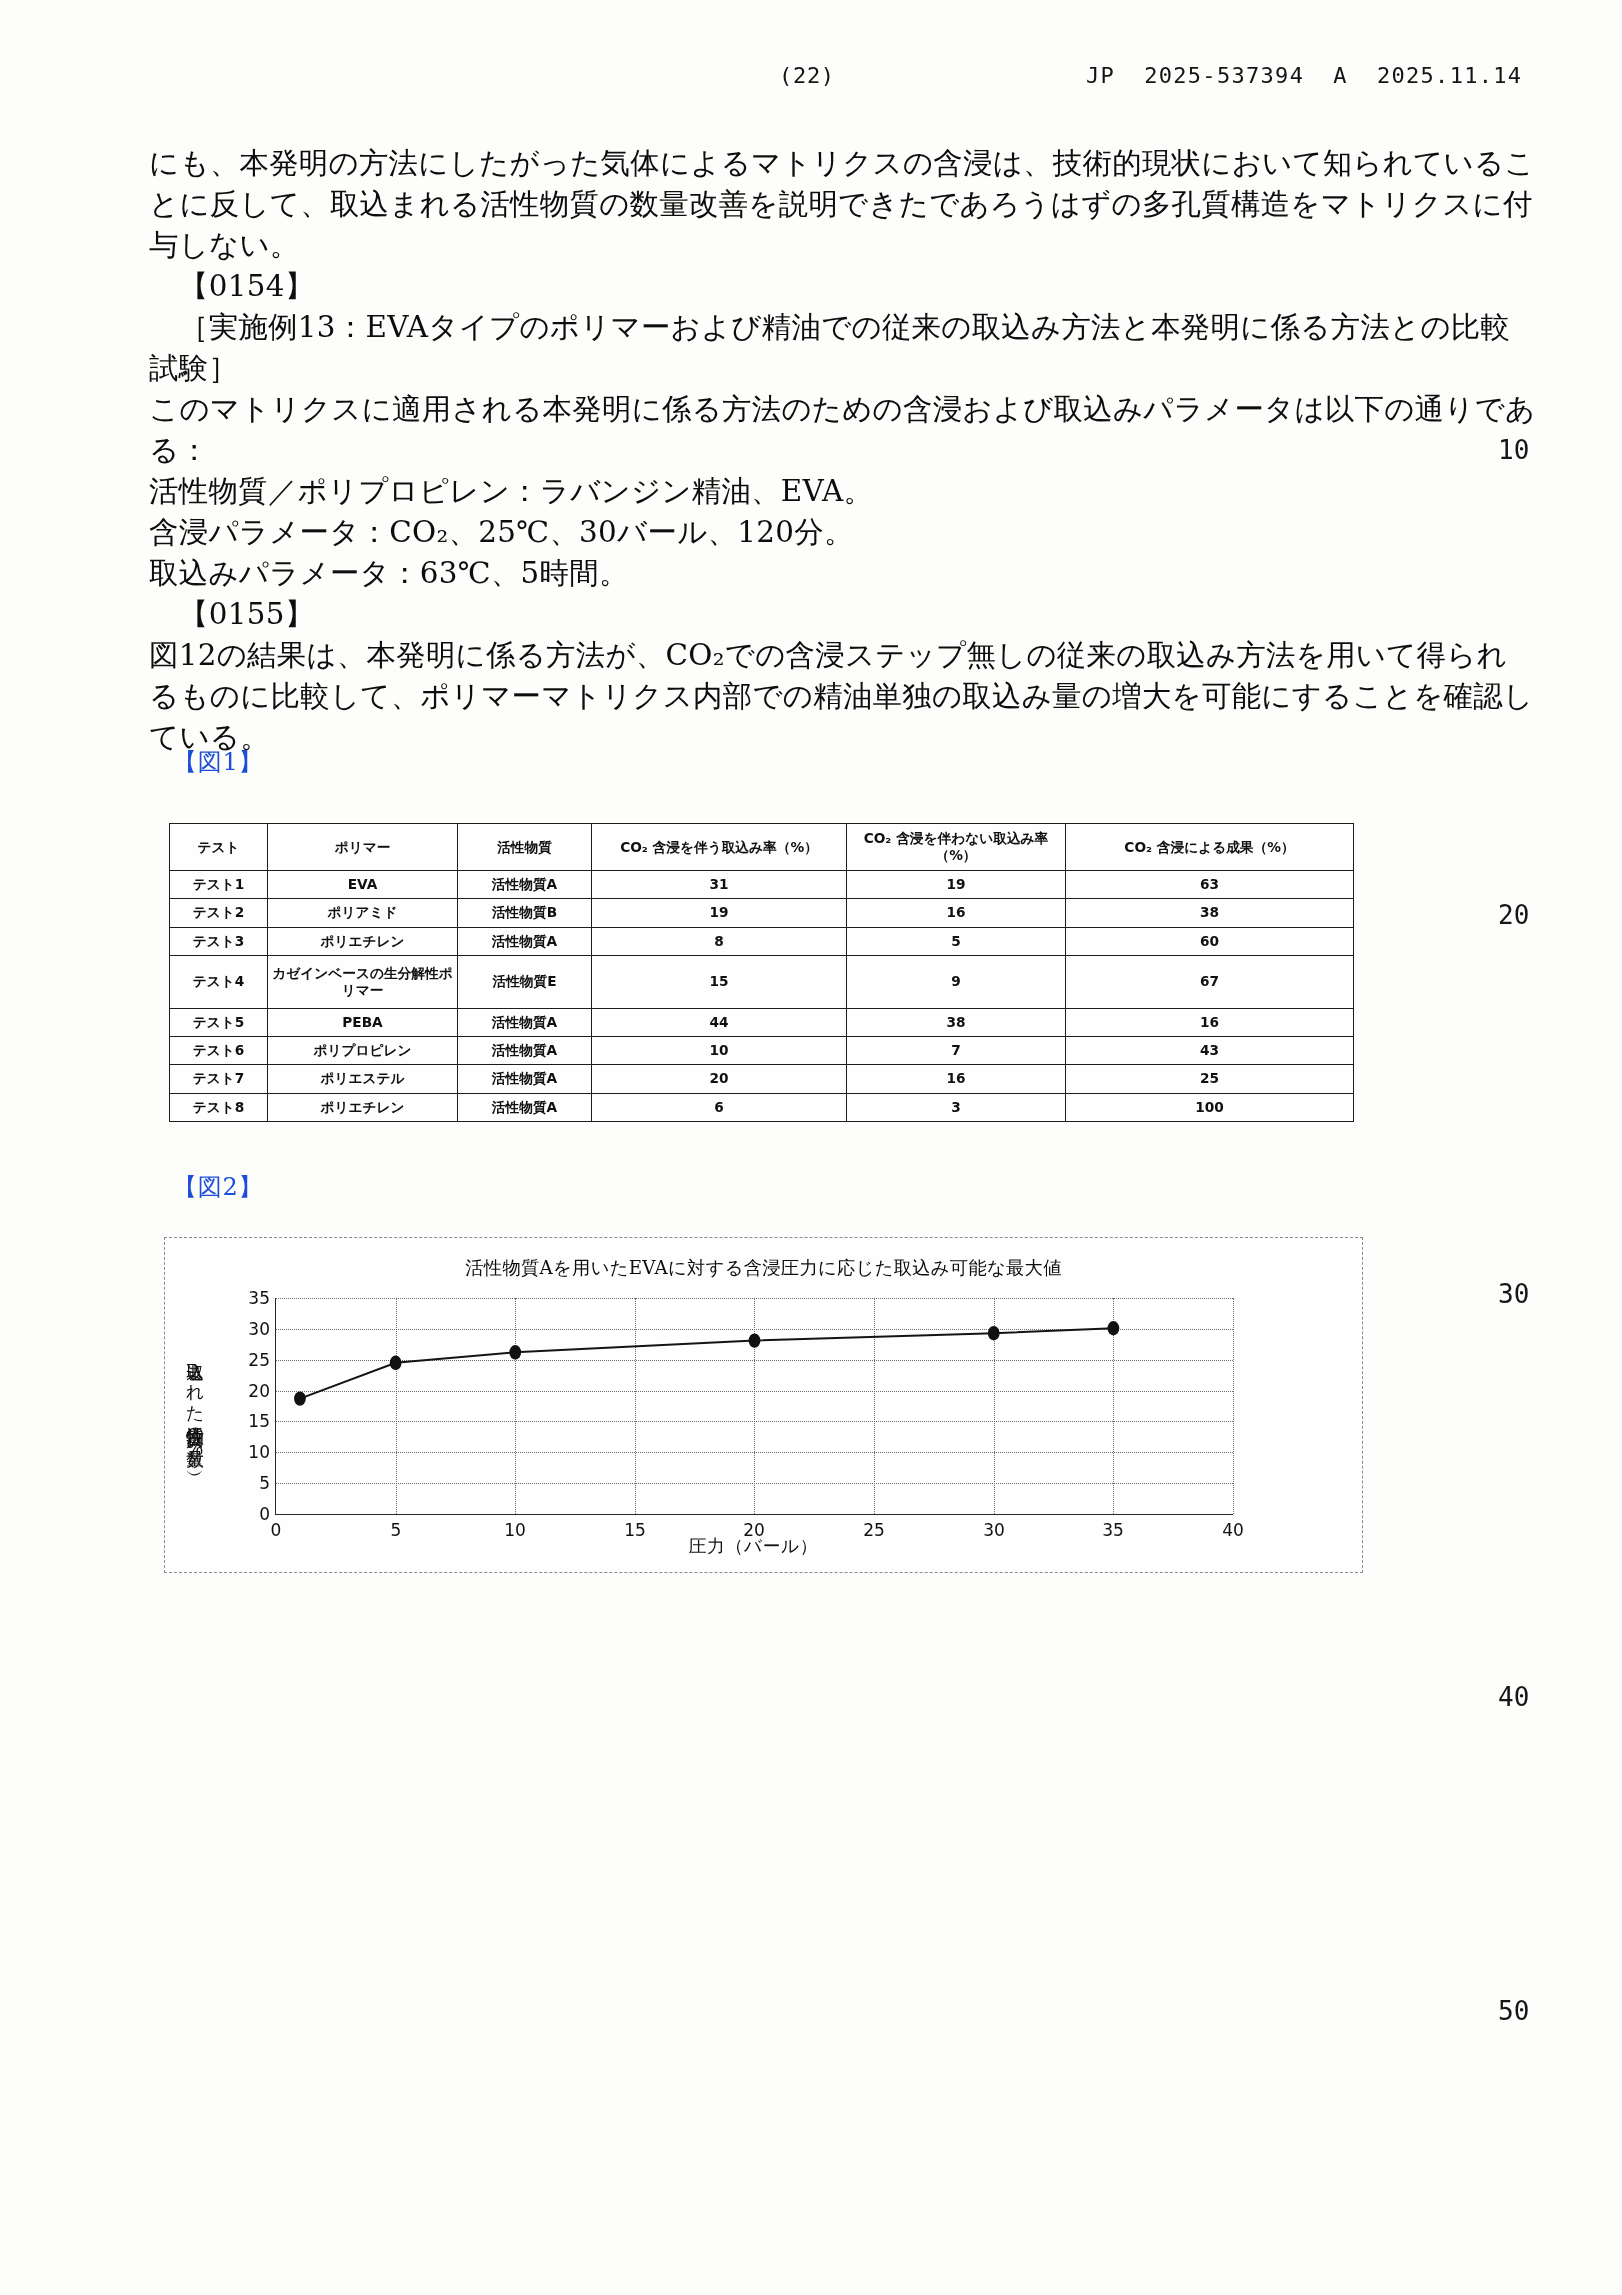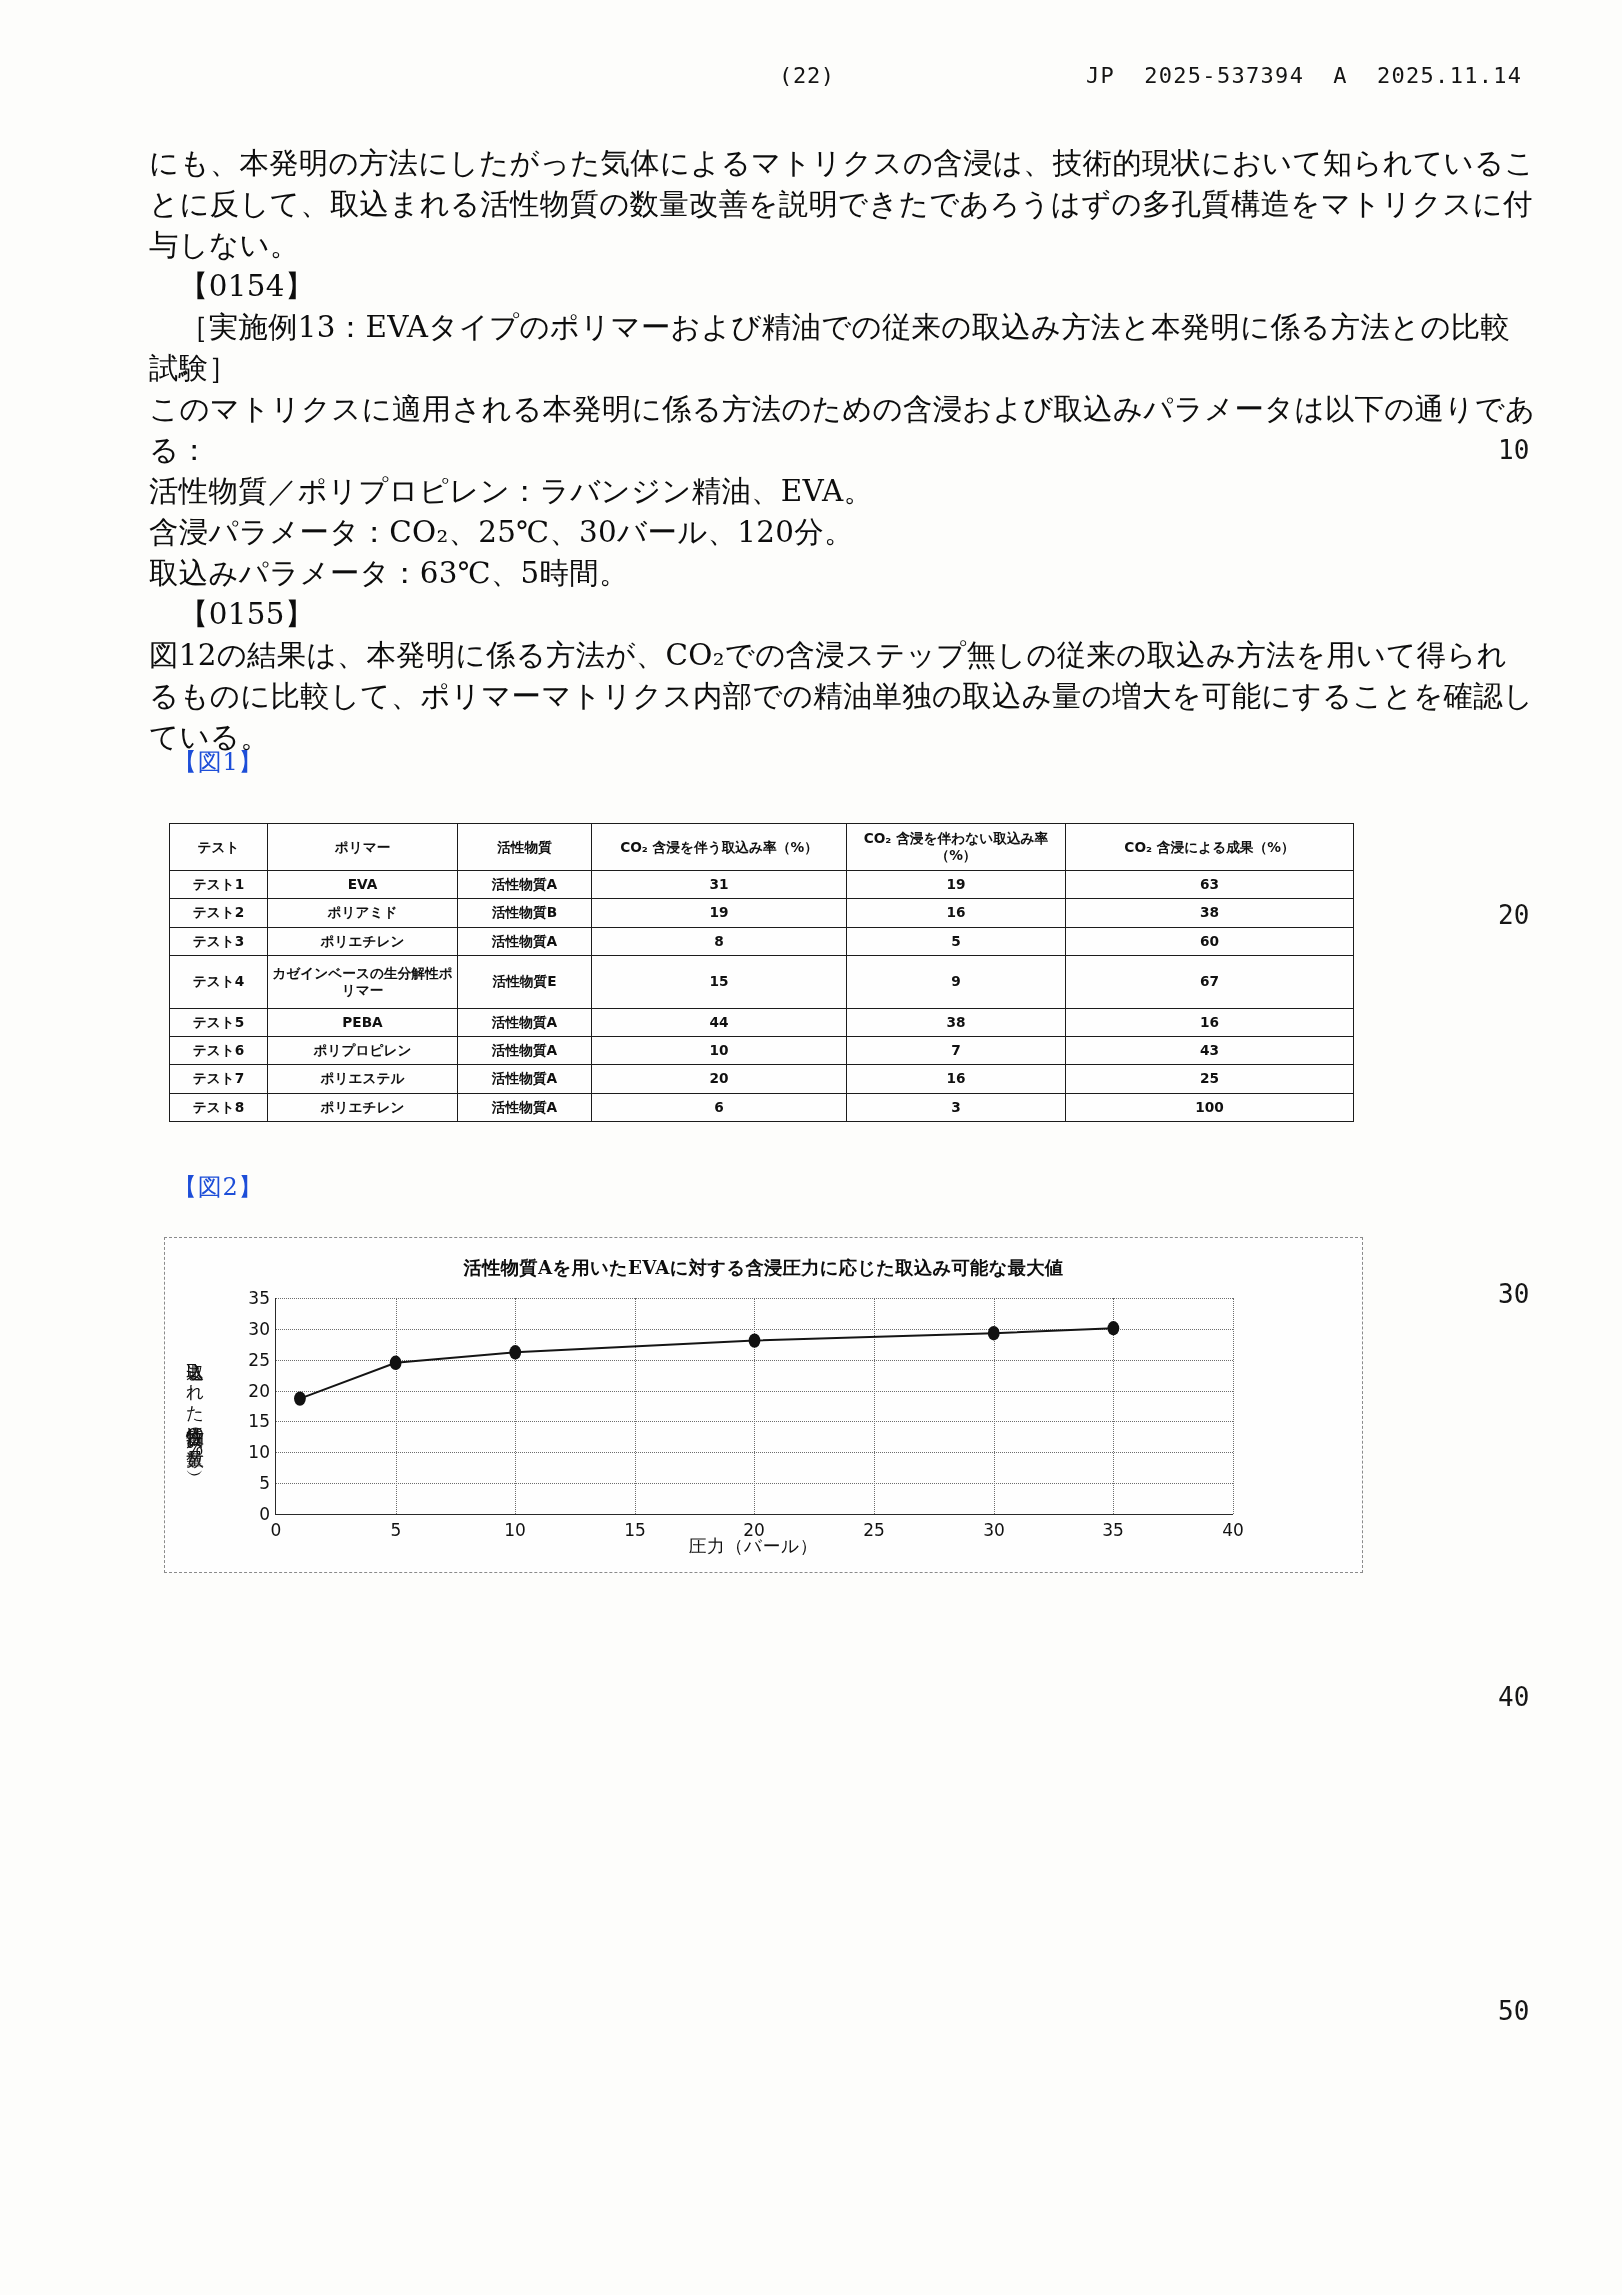--- a/index.html
+++ b/index.html
@@ -134,21 +134,20 @@
   #chart-title {
     position: absolute;
     top: 17px;
     left: 0;
     width: 1197px;
     text-align: center;
     font-size: 18.3px;
     letter-spacing: 0.3px;
     color: #0d0d0d;
     font-family: "DejaVu Serif", "Liberation Serif", serif;
-    font-weight: bold;
   }
   #ylabel {
     position: absolute;
     left: 17px;
     top: 59px;
     height: 216px;
     width: 26px;
     writing-mode: vertical-rl;
     text-orientation: upright;
     font-size: 17.7px;

